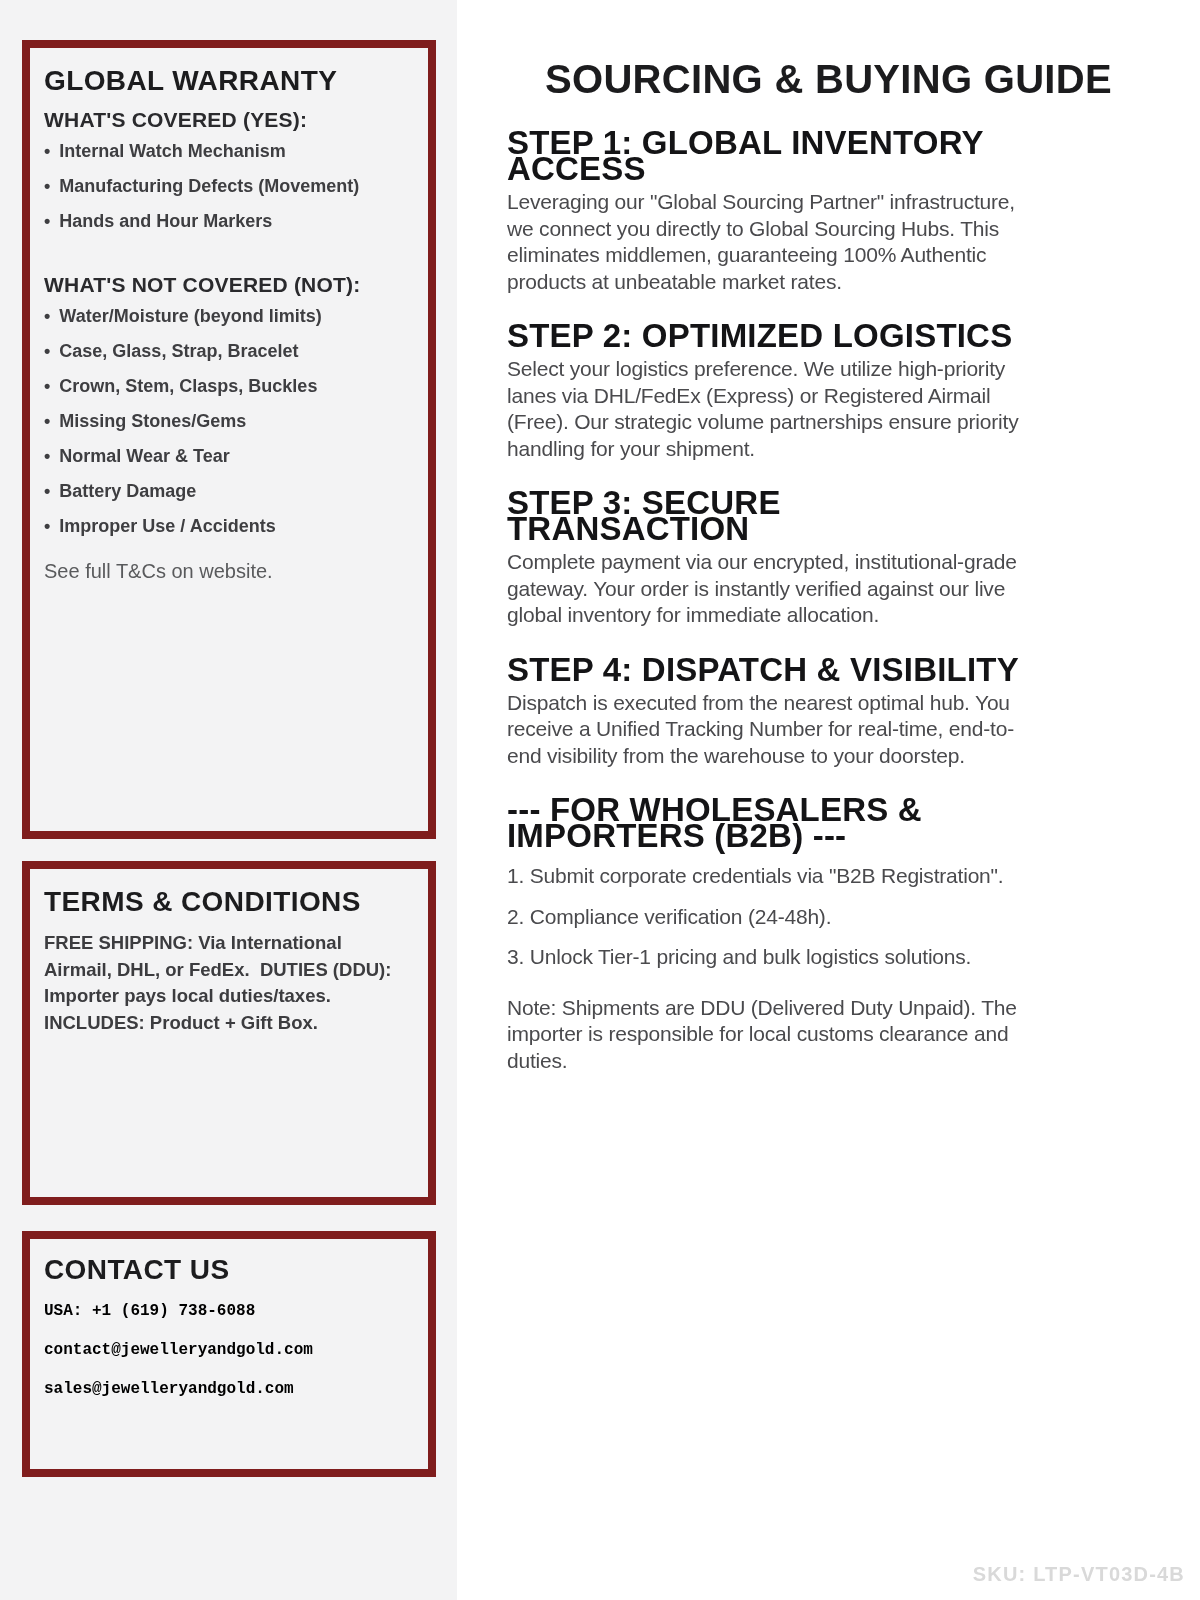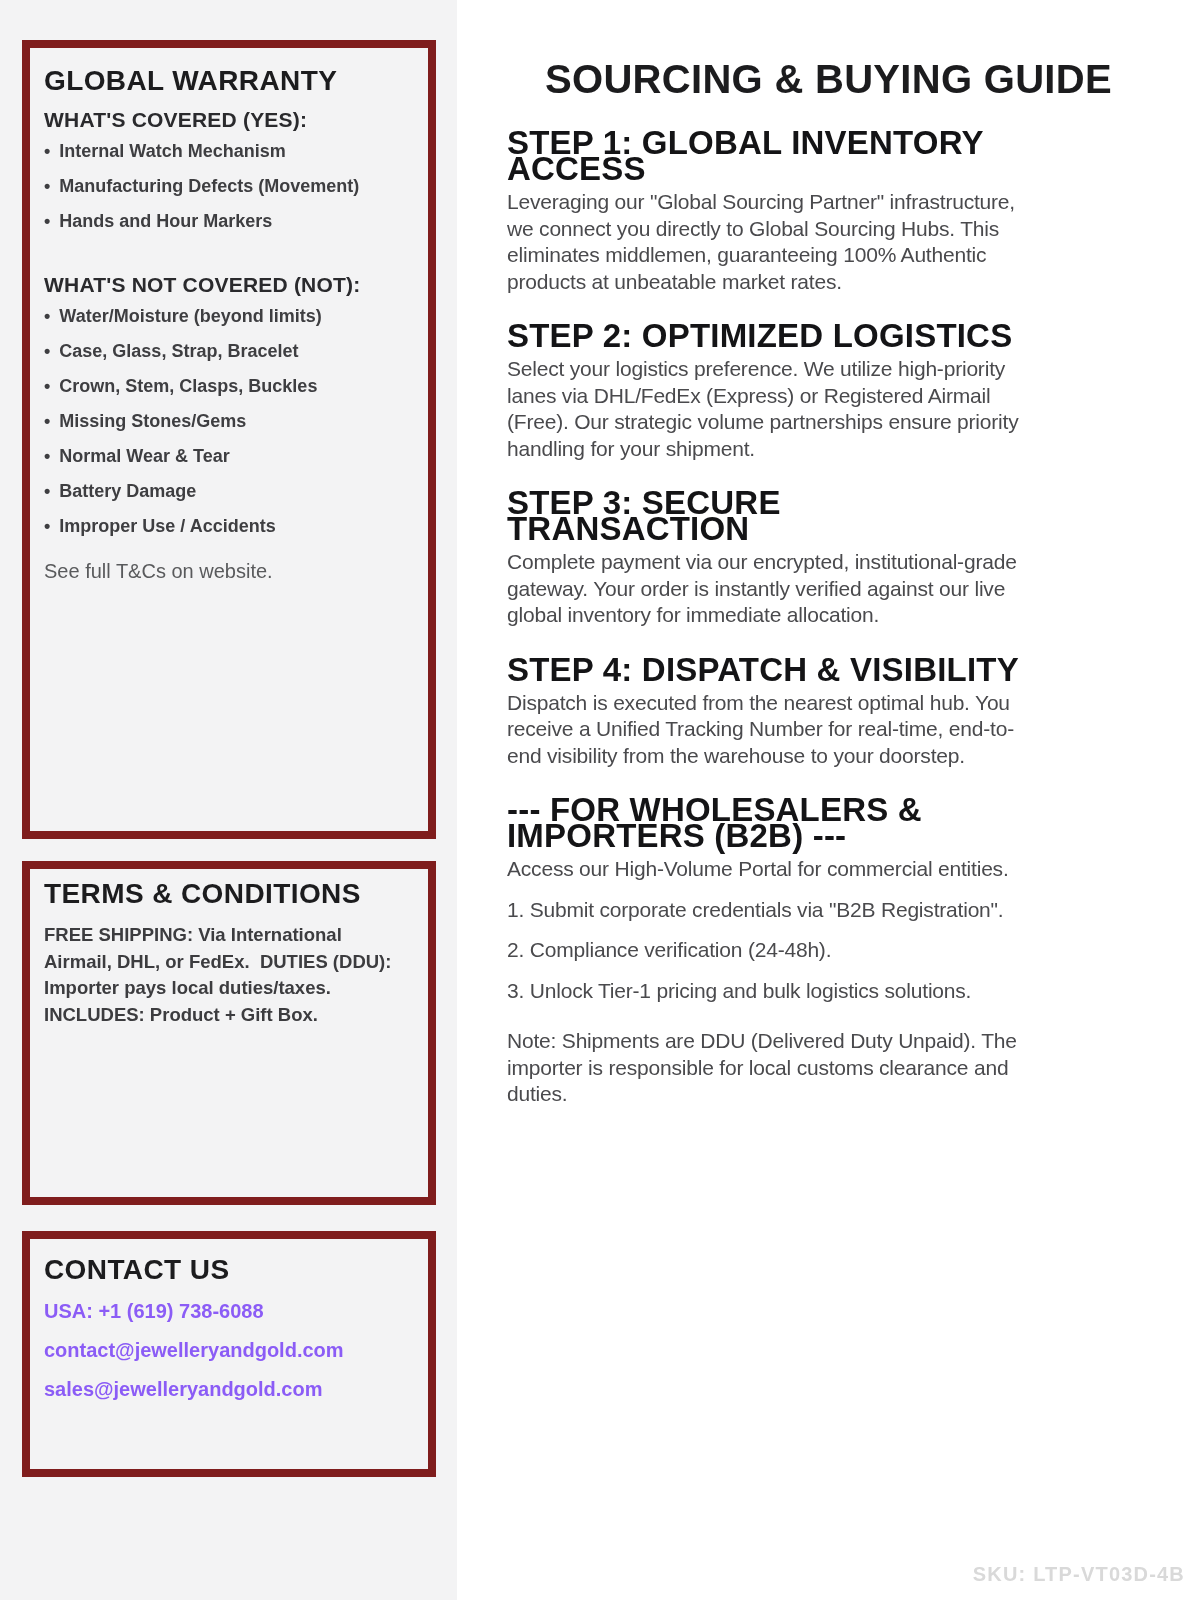--- a/index.html
+++ b/index.html
@@ -18,21 +18,21 @@
     width: 457px; height: 1600px;
     background: #f3f3f4;
   }
   .card {
     position: absolute; left: 22px; width: 414px;
     border: 8px solid #7f1d1d;
     padding: 16px 14px 0 14px;
     background: #f3f3f4;
   }
   .card-warranty { top: 40px;  height: 799px; padding-top: 18px; }
-  .card-terms    { top: 861px; height: 344px; padding-top: 10px; }
+  .card-terms    { top: 861px; height: 344px; padding-top: 18px; }
   .card-contact  { top: 1231px; height: 246px; }
 
   .side-title {
     margin: 0; font-size: 28px; font-weight: 800;
     color: #1c1c1e; letter-spacing: 0.4px; line-height: 30px;
   }
   .side-sub {
     margin: 13px 0 0; font-size: 21px; font-weight: 700;
     color: #2a2a2d; letter-spacing: 0.2px; line-height: 22px;
   }
@@ -47,22 +47,22 @@
   .side-note {
     margin: 22px 0 5px; font-size: 20px; font-weight: 400;
     color: #595a5c; line-height: 24px;
   }
   .terms-body {
     margin: 13px 0 0; max-width: 362px;
     font-size: 18.5px; font-weight: 700; color: #3c3c3f;
     line-height: 26.5px; white-space: pre-wrap;
   }
   .contact-line {
-    margin: 17px 0 0; font-size: 20px; font-weight: 700;
-    color: #8b5cf6; line-height: 22px;
+    margin: 17px 0 0; font-size: 16px; font-weight: 700;
+    color: #000000; line-height: 22px; font-family: Liberation Mono, monospace;
   }
   .contact-line:nth-of-type(1) { margin-top: 15px; }
 
   
   .main {
     position: absolute; left: 457px; top: 0;
     width: 743px; height: 1600px; background: #ffffff;
   }
   .main-title {
     margin: 56px 20px 0; text-align: center;
@@ -201,21 +201,20 @@
         </section>
 
         <section class="step">
           <h3>STEP 4: DISPATCH &amp; VISIBILITY</h3>
           <p>Dispatch is executed from the nearest optimal hub. You receive a Unified Tracking Number for real-time, end-to-end visibility from the warehouse to your doorstep.</p>
         </section>
       </div>
 
     <section class="b2b">
       <h3 class="b2b-heading">--- FOR WHOLESALERS &amp; IMPORTERS (B2B) ---</h3>
-      <p class="body-text">Access our High-Volume Portal for commercial entities.</p>
       <div>
 
           <p class="body-text b2b-item">1. Submit corporate credentials via "B2B Registration".</p>
 
           <p class="body-text b2b-item">2. Compliance verification (24-48h).</p>
 
           <p class="body-text b2b-item">3. Unlock Tier-1 pricing and bulk logistics solutions.</p>
         </div>
       <p class="body-text b2b-note">Note: Shipments are DDU (Delivered Duty Unpaid). The importer is responsible for local customs clearance and duties.</p>
     </section>

